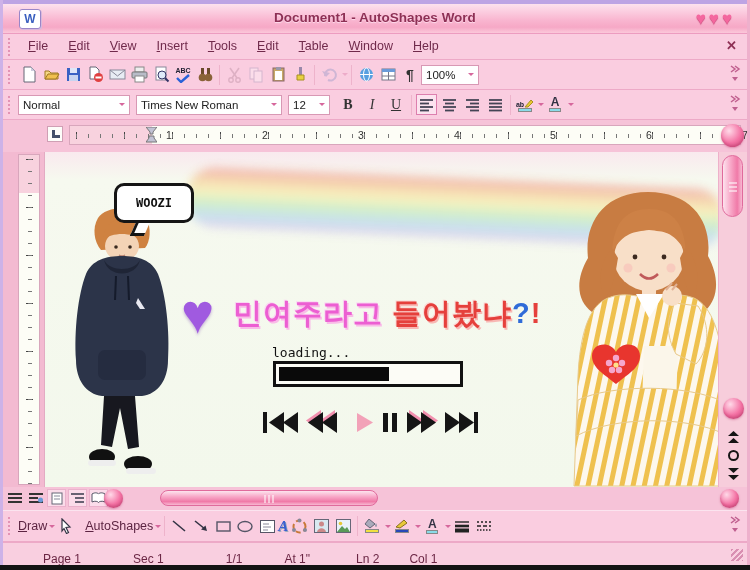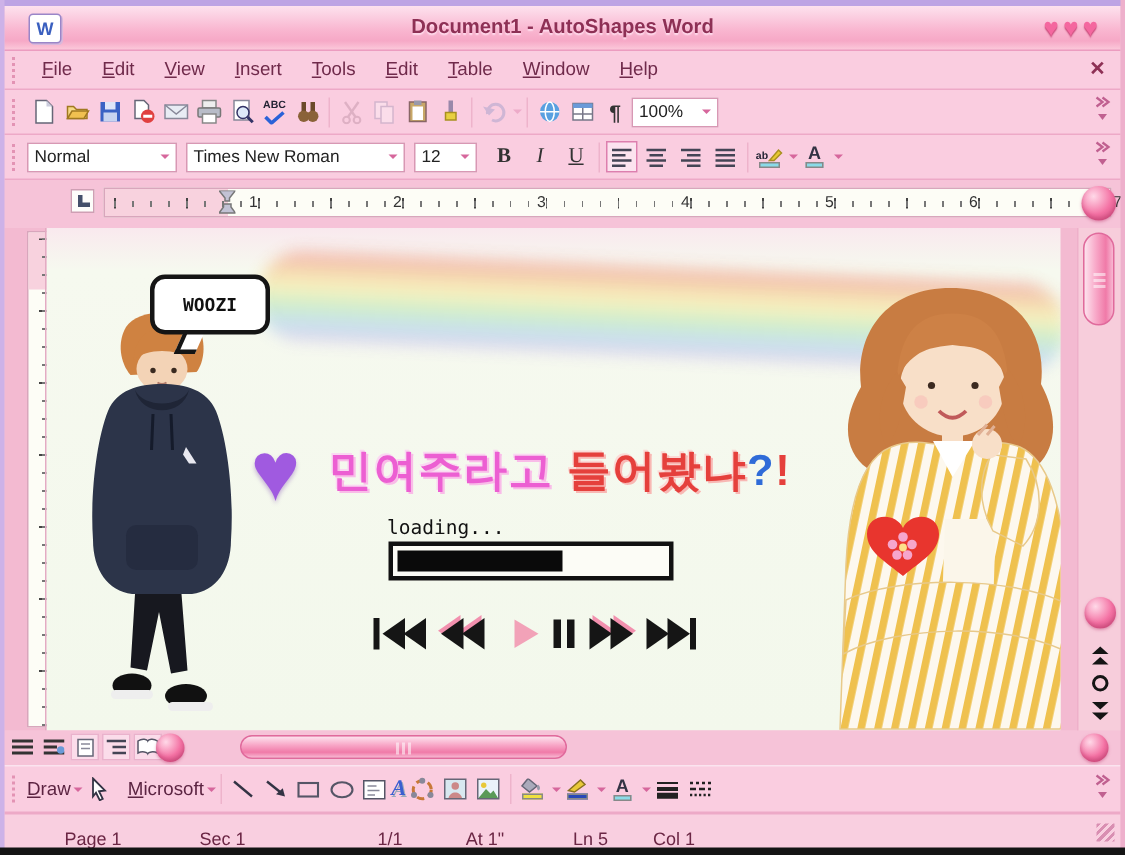--- a/index.html
+++ b/index.html
@@ -76,21 +76,21 @@
 
   
   .doc-area { position:absolute; left:3px; top:152px; width:744px; height:335px; background:#f3bad1; }
   .v-ruler { position:absolute; left:15px; top:2px; width:22px; height:331px; background:#fdfdf6;
     border:1px solid #d8a6bc; }
   .v-ruler .margin-zone { position:absolute; top:0; left:0; width:100%; height:38px; background:#f8d2de; }
   .v-ruler .ticks { position:absolute; inset:0;
     background-image:repeating-linear-gradient(180deg,#777 0 1px,transparent 1px 12px),
                      repeating-linear-gradient(180deg,#444 0 1px,transparent 1px 48px);
     background-size:4px 331px, 7px 331px; background-position:9px 4px, 7px 4px; background-repeat:no-repeat; }
-  .page { position:absolute; left:27px; top:0; width:677px; height:335px; overflow:hidden;
+  .page { position:absolute; left:41px; top:0; width:677px; height:335px; overflow:hidden;
     background:linear-gradient(180deg,#f9e9ee 0px,#f6f9ef 28px,#f3f8ec 100%); border-left:1px solid #e3abc3; }
 
   .rainbow { position:absolute; left:140px; top:26px; width:540px; height:60px;
     background:linear-gradient(180deg, rgba(236,98,98,.55), rgba(244,164,80,.5) 20%, rgba(248,232,120,.5) 40%,
       rgba(150,220,150,.5) 60%, rgba(130,190,240,.5) 80%, rgba(190,150,230,.45));
     filter:blur(5px); transform:rotate(2.5deg); opacity:.8; border-radius:30px; }
 
   .bubble { position:absolute; left:69px; top:31px; width:80px; height:40px; background:#fff;
     border:3px solid #151515; border-radius:10px; display:flex; align-items:center; justify-content:center;
     font-family:"DejaVu Sans Mono", monospace; font-weight:bold; font-size:12px; color:#111; z-index:5; }
@@ -295,21 +295,21 @@
       <span class="dar"></span>
     </span>
     <span class="chev"><svg width="12" height="18">
           <path d="M2,2 l4,3 -4,3 M6,2 l4,3 -4,3" fill="none" stroke="#c06090" stroke-width="1.5"></path>
           <path d="M3,13 h6 l-3,4z" fill="#c06090"></path>
         </svg></span>
   </div>
 
   <div class="toolbar tb-fmt">
     <span class="grab"></span>
-    <span class="combo" style="width:100px;">
+    <span class="combo" style="width:112px;">
       <span>Normal</span>
       <span class="dar"></span>
     </span>
     <span class="combo" style="width:146px;">
       <span>Times New Roman</span>
       <span class="dar"></span>
     </span>
     <span class="combo" style="width:42px;">
       <span>12</span>
       <span class="dar"></span>
@@ -593,21 +593,21 @@
 
   <div class="toolbar tb-draw">
     <span class="grab"></span>
     <span class="label-txt">Draw</span>
     <span class="dar"></span>
     <span class="ticon">
         <svg width="14" height="16">
           <path d="M3,1 L11,9 L7,9.5 L9.5,14.5 L7.5,15.5 L5,10.5 L3,13 Z" fill="#fff" stroke="#334" stroke-width="1.2"></path>
         </svg>
       </span>
-    <span class="label-txt" style="margin-left:8px;">Microsoft</span>
+    <span class="label-txt" style="margin-left:8px;">AutoShapes</span>
     <span class="dar"></span>
     <span class="sep"></span>
     <span class="ticon">
         <svg width="16" height="16">
           <line x1="2" y1="3" x2="14" y2="13" stroke="#334" stroke-width="1.6"></line>
         </svg>
       </span>
     <span class="ticon">
         <svg width="16" height="16">
           <line x1="2" y1="3" x2="12" y2="11" stroke="#334" stroke-width="1.6"></line>
@@ -694,23 +694,23 @@
       </span>
     <span class="chev"><svg width="12" height="18">
           <path d="M2,2 l4,3 -4,3 M6,2 l4,3 -4,3" fill="none" stroke="#c06090" stroke-width="1.5"></path>
           <path d="M3,13 h6 l-3,4z" fill="#c06090"></path>
         </svg></span>
   </div>
 
   <div class="statusbar">
     <span style="margin-left:24px;">Page 1</span>
     <span style="margin-left:52px;">Sec 1</span>
-    <span style="margin-left:88px;">1/1</span>
+    <span style="margin-left:62px;">1/1</span>
     <span style="margin-left:42px;">At 1"</span>
-    <span style="margin-left:46px;">Ln 5</span>
+    <span style="margin-left:46px;">Ln 2</span>
     <span style="margin-left:30px;">Col 1</span>
     <span class="grip"></span>
   </div>
 
   <div class="strip-left"></div>
   <div class="strip-right"></div>
   <div class="strip-bottom"></div>
 </div>
 
 </body></html>

